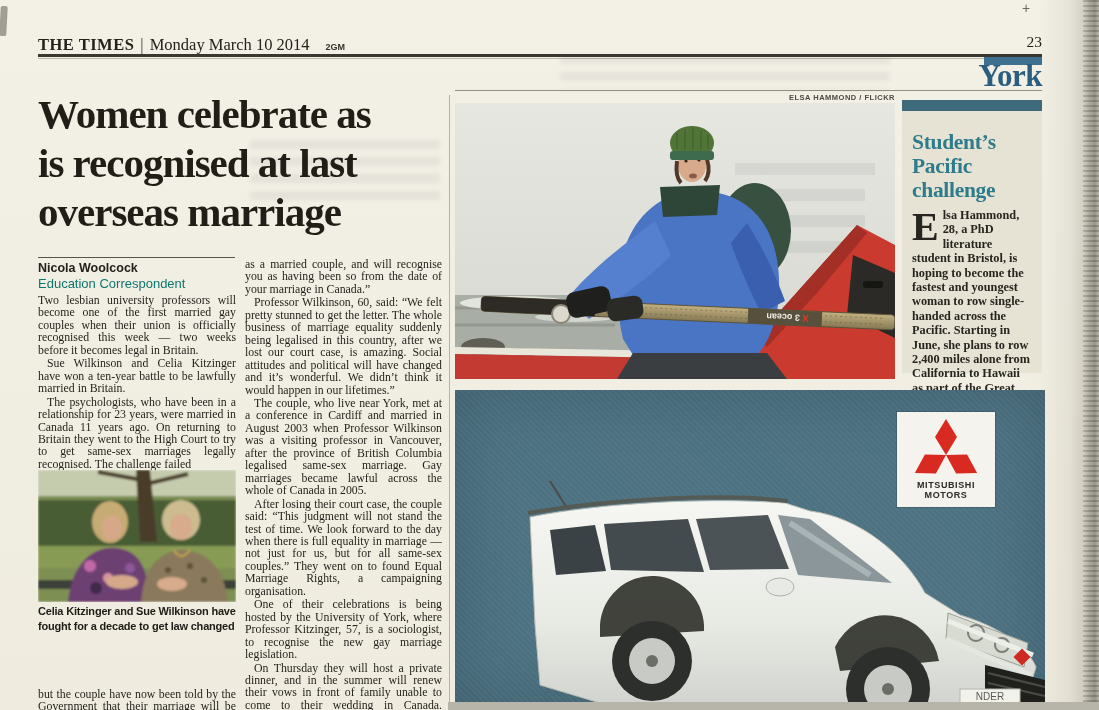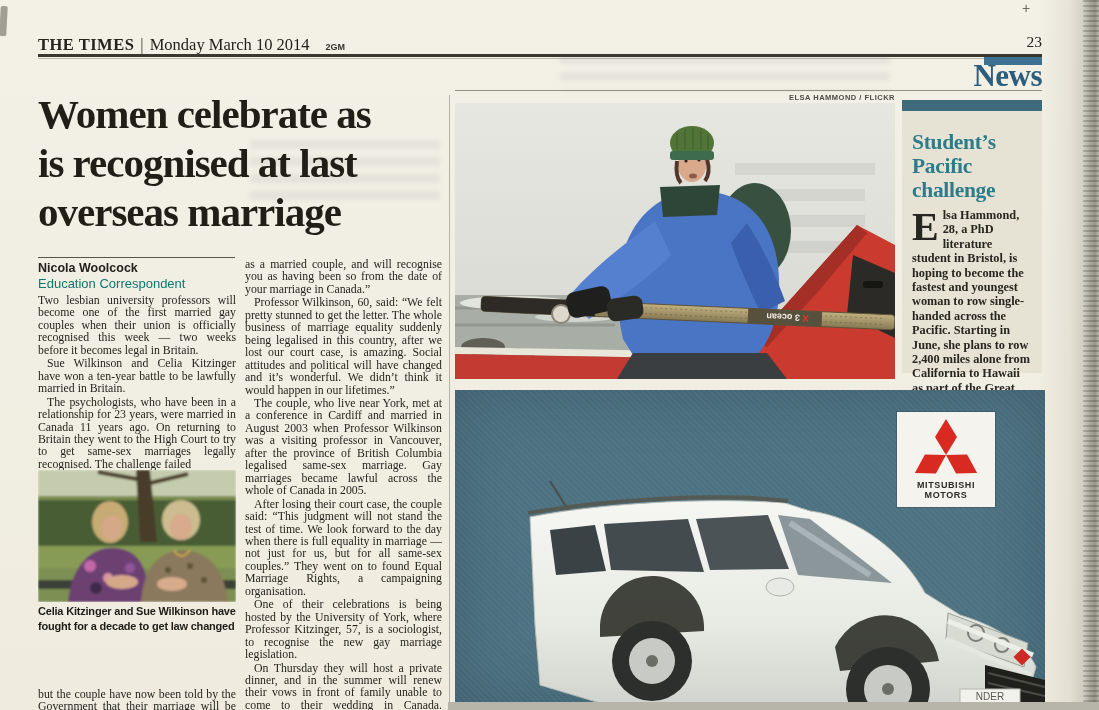--- a/index.html
+++ b/index.html
@@ -77,21 +77,21 @@
 <div class="abs edge-right"></div>
 <div class="abs page-curl"></div>
 
 <div class="abs masthead">
   <span class="brand">THE TIMES</span><span class="sep">|</span><span class="date">Monday March 10 2014</span><span class="edition">2GM</span>
 </div>
 <div class="abs page-num">23</div>
 <div class="abs rule-main"></div>
 <div class="abs rule-main-sub"></div>
 <div class="abs news-bar"></div>
-<div class="abs news-title">News</div>
+<div class="abs news-title">York</div>
 <div class="abs photo-rule"></div>
 <div class="abs photo-credit">ELSA HAMMOND / FLICKR</div>
 
 <div class="abs ghost" style="left:560px;top:55px;width:330px;height:36px;"></div>
 <div class="abs ghost" style="left:250px;top:140px;width:190px;height:60px;"></div>
 <div class="abs ghost" style="left:760px;top:130px;width:130px;height:190px;"></div>
 
 <div class="abs headline">
   <div>Women celebrate as</div>
   <div>is recognised at last</div>

